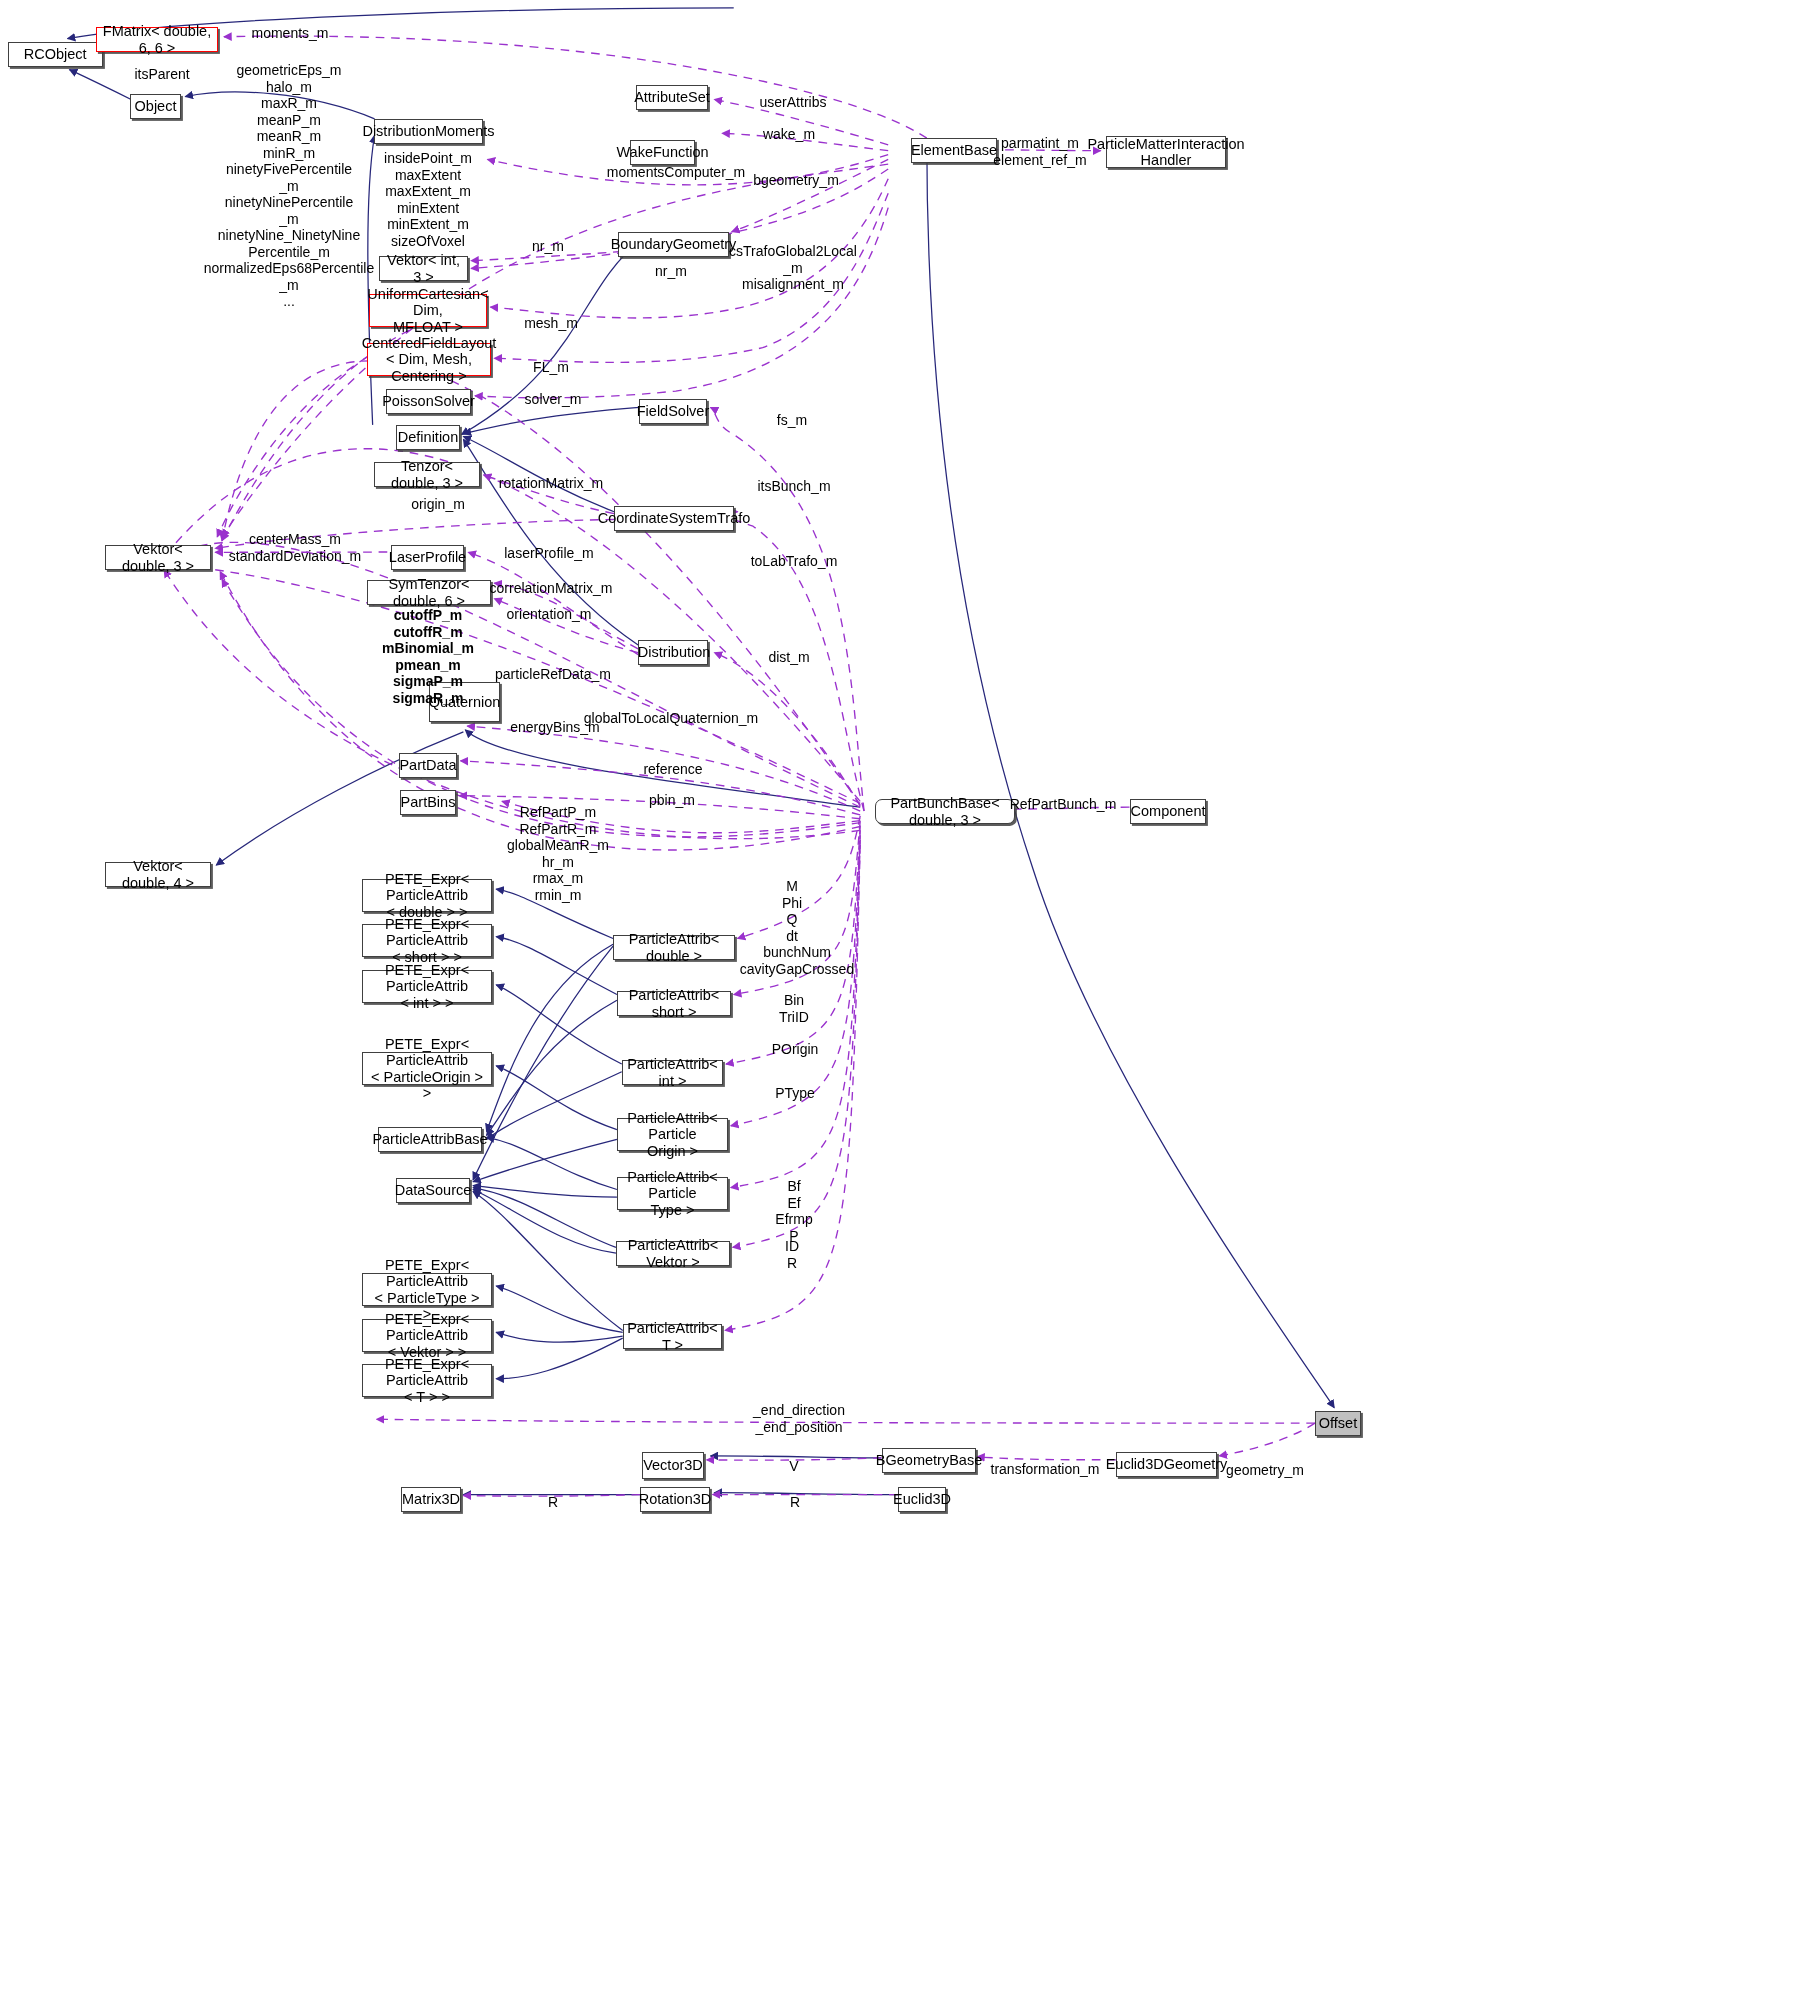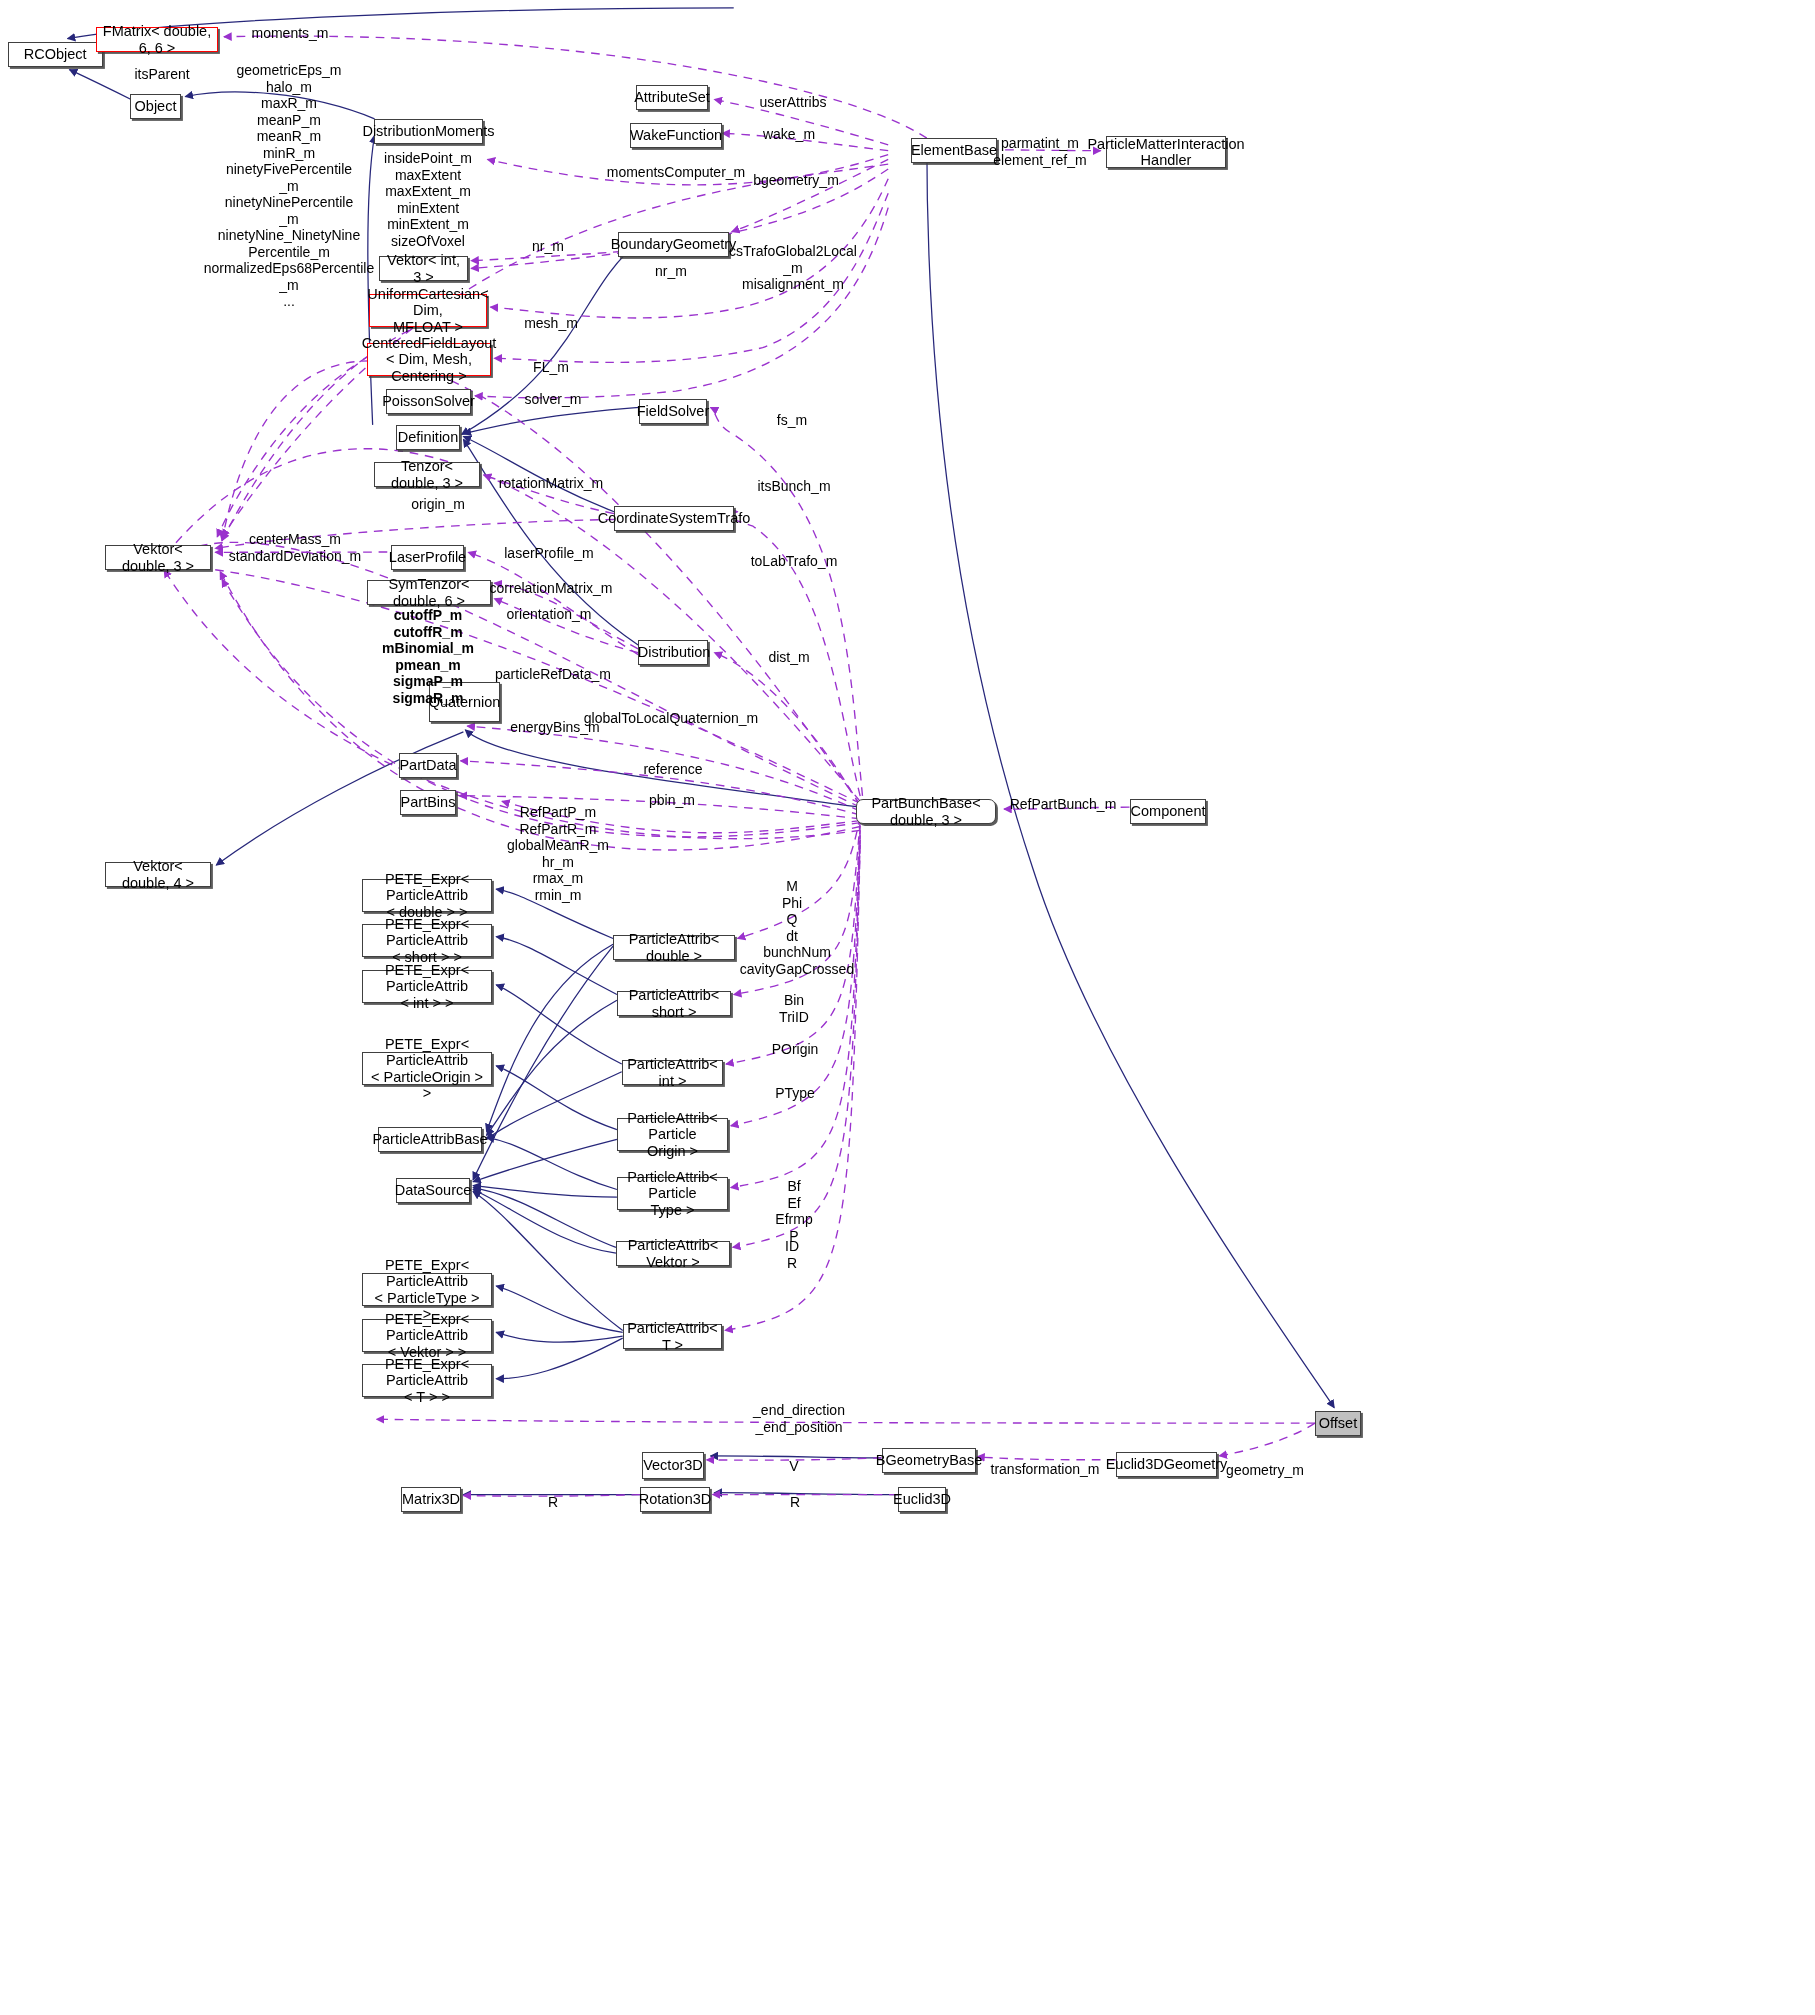--- a/index.html
+++ b/index.html
@@ -136,21 +136,21 @@
       <path d="M380,370 C300,420 250,500 225,556"></path>
       <path d="M920,170 C700,200 450,230 230,556"></path>
     </g>
   </svg>
 
   <div class="node" style="left: 7.7px; top: 42px; width: 95px; height: 25px;">RCObject</div>
   <div class="node red" style="left: 96px; top: 27px; width: 122px; height: 25px;">FMatrix&lt; double, 6, 6 &gt;</div>
   <div class="node" style="left: 130px; top: 94px; width: 51px; height: 25px;">Object</div>
   <div class="node" style="left: 374px; top: 119px; width: 109px; height: 25px;">DistributionMoments</div>
   <div class="node" style="left: 636px; top: 85px; width: 72px; height: 25px;">AttributeSet</div>
-  <div class="node" style="left: 630px; top: 123px; width: 92px; height: 25px;">WakeFunction</div>
+  <div class="node" style="left: 630px; top: 140px; width: 65px; height: 25px;">WakeFunction</div>
   <div class="node" style="left: 888px; top: 138px; width: 86px; height: 25px; margin-left: 23px;">ElementBase</div>
   <div class="node" style="left: 1106px; top: 136px; width: 120px; height: 32px;">ParticleMatterInteraction
 Handler</div>
   <div class="node" style="left: 618px; top: 232px; width: 111px; height: 25px;">BoundaryGeometry</div>
   <div class="node" style="left: 379px; top: 256px; width: 89px; height: 25px;">Vektor&lt; int, 3 &gt;</div>
   <div class="node red" style="left: 369px; top: 294px; width: 118px; height: 33px;">UniformCartesian&lt; Dim,
 MFLOAT &gt;</div>
   <div class="node red" style="left: 367px; top: 343px; width: 124px; height: 33px;">CenteredFieldLayout
 &lt; Dim, Mesh, Centering &gt;</div>
   <div class="node" style="left: 386px; top: 389px; width: 85px; height: 25px;">PoissonSolver</div>
@@ -158,21 +158,21 @@
   <div class="node" style="left: 396px; top: 425px; width: 64px; height: 25px;">Definition</div>
   <div class="node" style="left: 374px; top: 462px; width: 106px; height: 25px;">Tenzor&lt; double, 3 &gt;</div>
   <div class="node" style="left: 614px; top: 506px; width: 120px; height: 25px;">CoordinateSystemTrafo</div>
   <div class="node" style="left: 105px; top: 545px; width: 106px; height: 25px;">Vektor&lt; double, 3 &gt;</div>
   <div class="node" style="left: 391px; top: 545px; width: 73px; height: 25px;">LaserProfile</div>
   <div class="node" style="left: 367px; top: 580px; width: 124px; height: 25px;">SymTenzor&lt; double, 6 &gt;</div>
   <div class="node" style="left: 638px; top: 640px; width: 70px; height: 25px; padding-left: 8px;">Distribution</div>
   <div class="node" style="left: 392px; top: 682px; width: 71px; height: 40px; margin-left: 37px;">Quaternion</div>
   <div class="node" style="left: 399px; top: 753px; width: 58px; height: 25px;">PartData</div>
   <div class="node" style="left: 400px; top: 790px; width: 56px; height: 25px;">PartBins</div>
-  <div class="node" style="left: 856px; top: 799px; width: 140px; height: 25px; border-radius: 7px;">PartBunchBase&lt; double, 3 &gt;</div>
+  <div class="node" style="left: 875px; top: 799px; width: 140px; height: 25px; border-radius: 7px;">PartBunchBase&lt; double, 3 &gt;</div>
   <div class="node" style="left: 1130px; top: 799px; width: 76px; height: 25px;">Component</div>
   <div class="node" style="left: 105px; top: 862px; width: 106px; height: 25px;">Vektor&lt; double, 4 &gt;</div>
   <div class="node" style="left: 362px; top: 879px; width: 130px; height: 33px;">PETE_Expr&lt; ParticleAttrib
 &lt; double &gt; &gt;</div>
   <div class="node" style="left: 362px; top: 924px; width: 130px; height: 33px;">PETE_Expr&lt; ParticleAttrib
 &lt; short &gt; &gt;</div>
   <div class="node" style="left: 362px; top: 970px; width: 130px; height: 33px;">PETE_Expr&lt; ParticleAttrib
 &lt; int &gt; &gt;</div>
   <div class="node" style="left: 613px; top: 935px; width: 122px; height: 25px;">ParticleAttrib&lt; double &gt;</div>
   <div class="node" style="left: 617px; top: 991px; width: 114px; height: 25px;">ParticleAttrib&lt; short &gt;</div>

